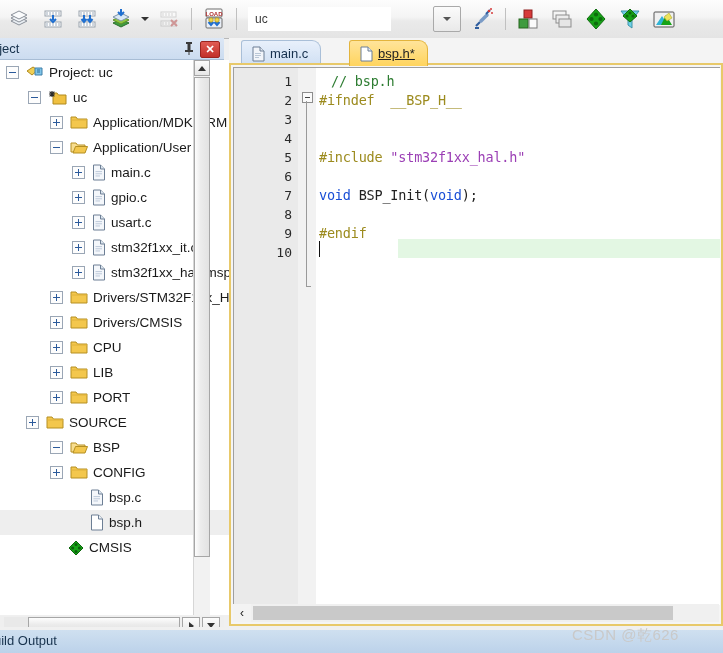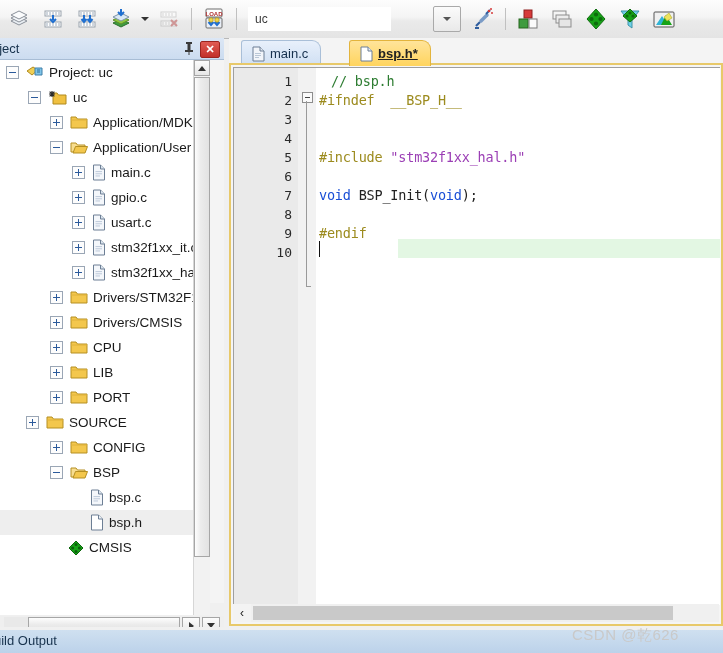--- a/index.html
+++ b/index.html
@@ -68,21 +68,21 @@
   }
   .close-box{
     position:absolute;right:4px;top:3px;width:18px;height:15px;
     background:linear-gradient(to bottom,#e05b53,#c2302a);
     border:1px solid #9b241f;border-radius:2px;
     display:flex;align-items:center;justify-content:center;
     color:#fff;font-size:11px;font-weight:bold;font-family:"Liberation Sans",sans-serif;
     line-height:1;
   }
   .tree-area{
-    position:absolute;left:0;top:22px;width:208px;height:555px;
+    position:absolute;left:0;top:22px;width:232px;height:555px;
     background:#fff;overflow:hidden;
   }
   .tree-row{
     position:relative;height:25px;display:flex;align-items:center;
     white-space:nowrap;font-size:13.5px;color:#1a1a1a;
     font-family:"Liberation Sans",sans-serif;
   }
   .tree-row.sel{background:#eeeeee;}
   .tree-row .lbl{margin-left:5px;}
   .exp{
@@ -162,21 +162,21 @@
     font-size:13px;font-family:"Liberation Sans",sans-serif;
     border-top-left-radius:3px;border-top-right-radius:9px;
     box-sizing:border-box;
   }
   .dtab.inactive{
     left:12px;background:linear-gradient(to bottom,#e8f0fb,#cfdff3);
     border:1px solid #a9bfd8;border-bottom:none;color:#16304d;
   }
   .dtab.active{
     left:120px;background:linear-gradient(to bottom,#ffe49a,#ffd45e);
-    border:1px solid #e3b43c;border-bottom:none;color:#222;font-weight:bold;
+    border:1px solid #e3b43c;border-bottom:none;color:#222;font-weight:normal;
     z-index:3;
   }
   .dtab.active .tabtext{text-decoration:underline;}
   .edframe{
     position:absolute;left:0;top:25px;width:494px;height:563px;
     border:2px solid #e8c96a;background:#f5f5f5;box-sizing:border-box;
   }
   .edinner{
     position:absolute;left:2px;top:2px;width:486px;height:537px;
     background:#ffffff;overflow:hidden;border-top:1px solid #9f9f9f;border-left:1px solid #9f9f9f;
@@ -602,36 +602,36 @@
         <div class="tree-row" style="padding-left: 26px;">
           <span class="exp plus"></span>
           <span style="width: 7px; flex: 0 0 auto;"></span>
           <svg class="ico" width="18" height="15" viewBox="0 0 18 15">
             <path d="M1 2 L6 2 L7.5 4 L17 4 L17 13 L1 13 Z" fill="#f3c74d" stroke="#b58f22"></path>
             <path d="M1 5 L17 5" stroke="#e0b23c"></path>
           </svg>
           <span class="lbl">SOURCE</span>
         </div>
         <div class="tree-row" style="padding-left: 50px;">
+          <span class="exp"></span>
+          <span style="width: 7px; flex: 0 0 auto;"></span>
+          <svg class="ico" width="18" height="15" viewBox="0 0 18 15">
+            <path d="M1 3 L6 3 L7.5 5 L15 5 L15 12 L1 12 Z" fill="#f7dd90" stroke="#b58f22"></path>
+            <path d="M3 13 L5.5 6.5 L17.5 6.5 L15 13 Z" fill="#f3c74d" stroke="#b58f22"></path>
+          </svg>
+          <span class="lbl">BSP</span>
+        </div>
+        <div class="tree-row" style="padding-left: 50px;">
           <span class="exp plus"></span>
           <span style="width: 7px; flex: 0 0 auto;"></span>
           <svg class="ico" width="18" height="15" viewBox="0 0 18 15">
             <path d="M1 2 L6 2 L7.5 4 L17 4 L17 13 L1 13 Z" fill="#f3c74d" stroke="#b58f22"></path>
             <path d="M1 5 L17 5" stroke="#e0b23c"></path>
           </svg>
           <span class="lbl">CONFIG</span>
-        </div>
-        <div class="tree-row" style="padding-left: 50px;">
-          <span class="exp"></span>
-          <span style="width: 7px; flex: 0 0 auto;"></span>
-          <svg class="ico" width="18" height="15" viewBox="0 0 18 15">
-            <path d="M1 3 L6 3 L7.5 5 L15 5 L15 12 L1 12 Z" fill="#f7dd90" stroke="#b58f22"></path>
-            <path d="M3 13 L5.5 6.5 L17.5 6.5 L15 13 Z" fill="#f3c74d" stroke="#b58f22"></path>
-          </svg>
-          <span class="lbl">BSP</span>
         </div>
         <div class="tree-row" style="padding-left: 72px;">
           <span class="expspace"></span>
           <span style="width: 7px; flex: 0 0 auto;"></span>
           <svg class="ico" width="14" height="17" viewBox="0 0 14 17">
             <path d="M1.5 1 L8.5 1 L12.5 5 L12.5 16 L1.5 16 Z" fill="#f4f7fb" stroke="#6d7f95"></path>
             <path d="M8.5 1 L8.5 5 L12.5 5" fill="#dde6f0" stroke="#6d7f95"></path>
             <g fill="#c2cedd">
               <rect x="3.5" y="7" width="6.5" height="1.1"></rect>
               <rect x="3.5" y="9.2" width="6.5" height="1.1"></rect>

